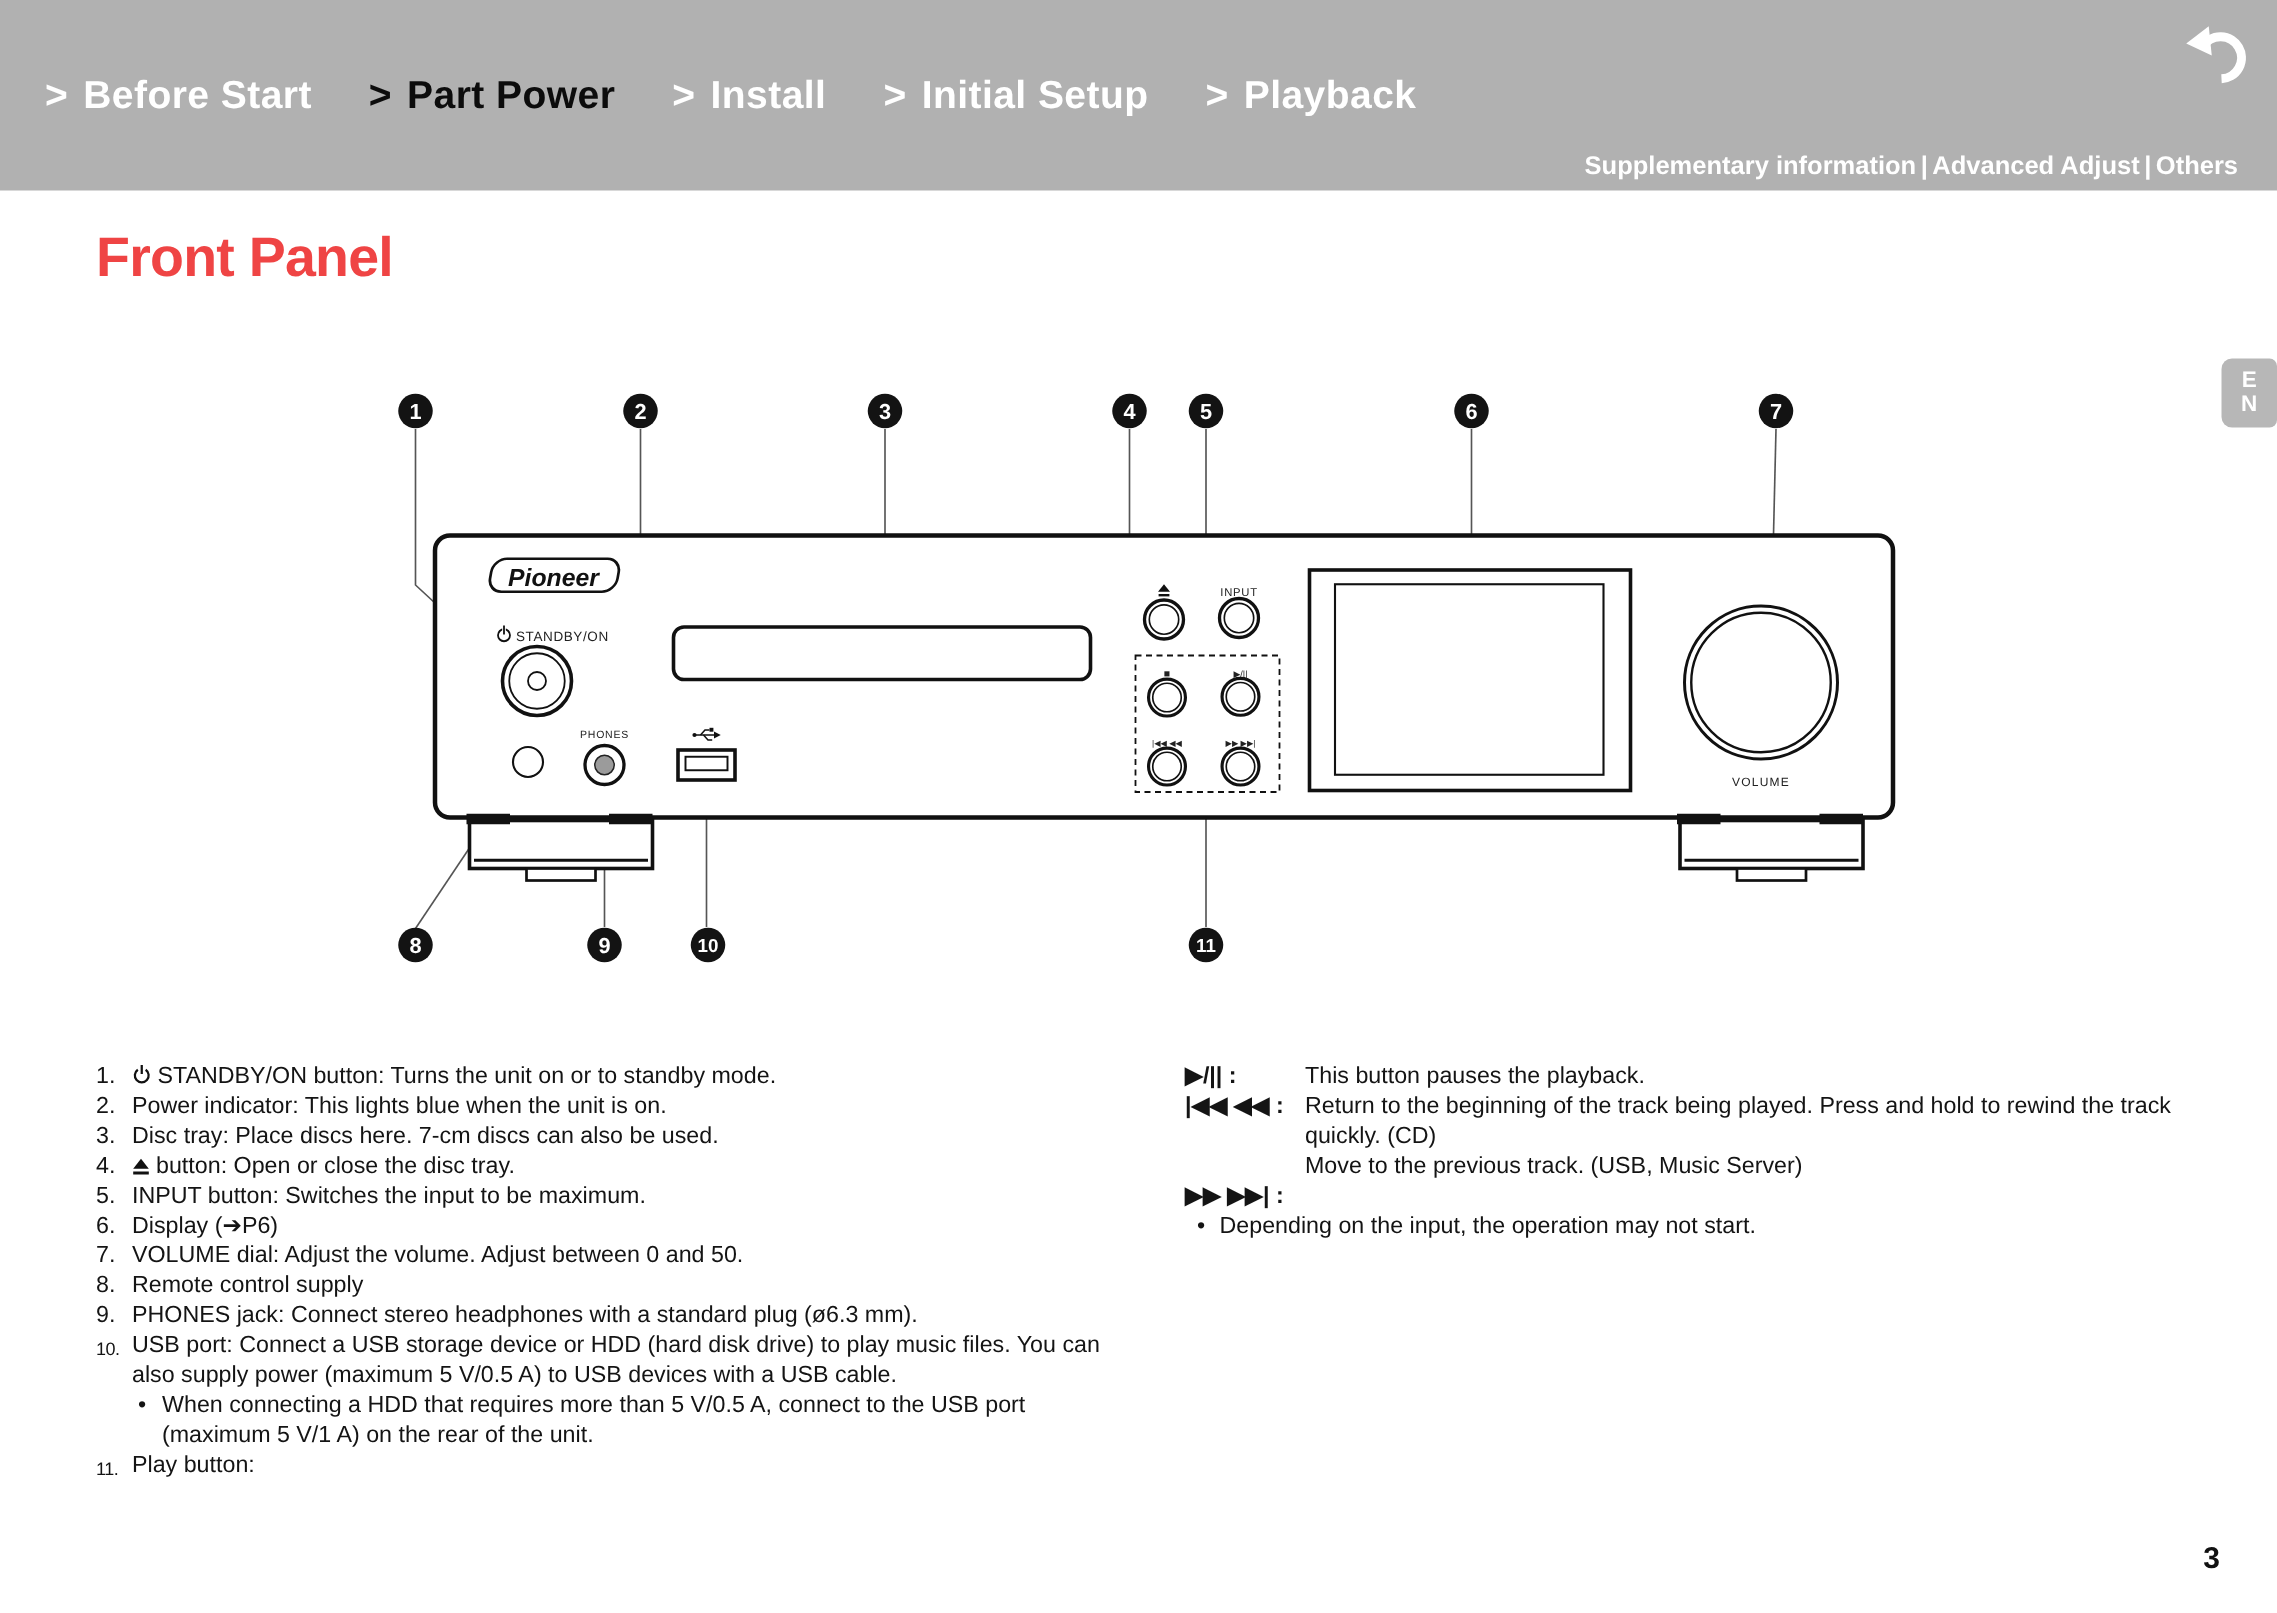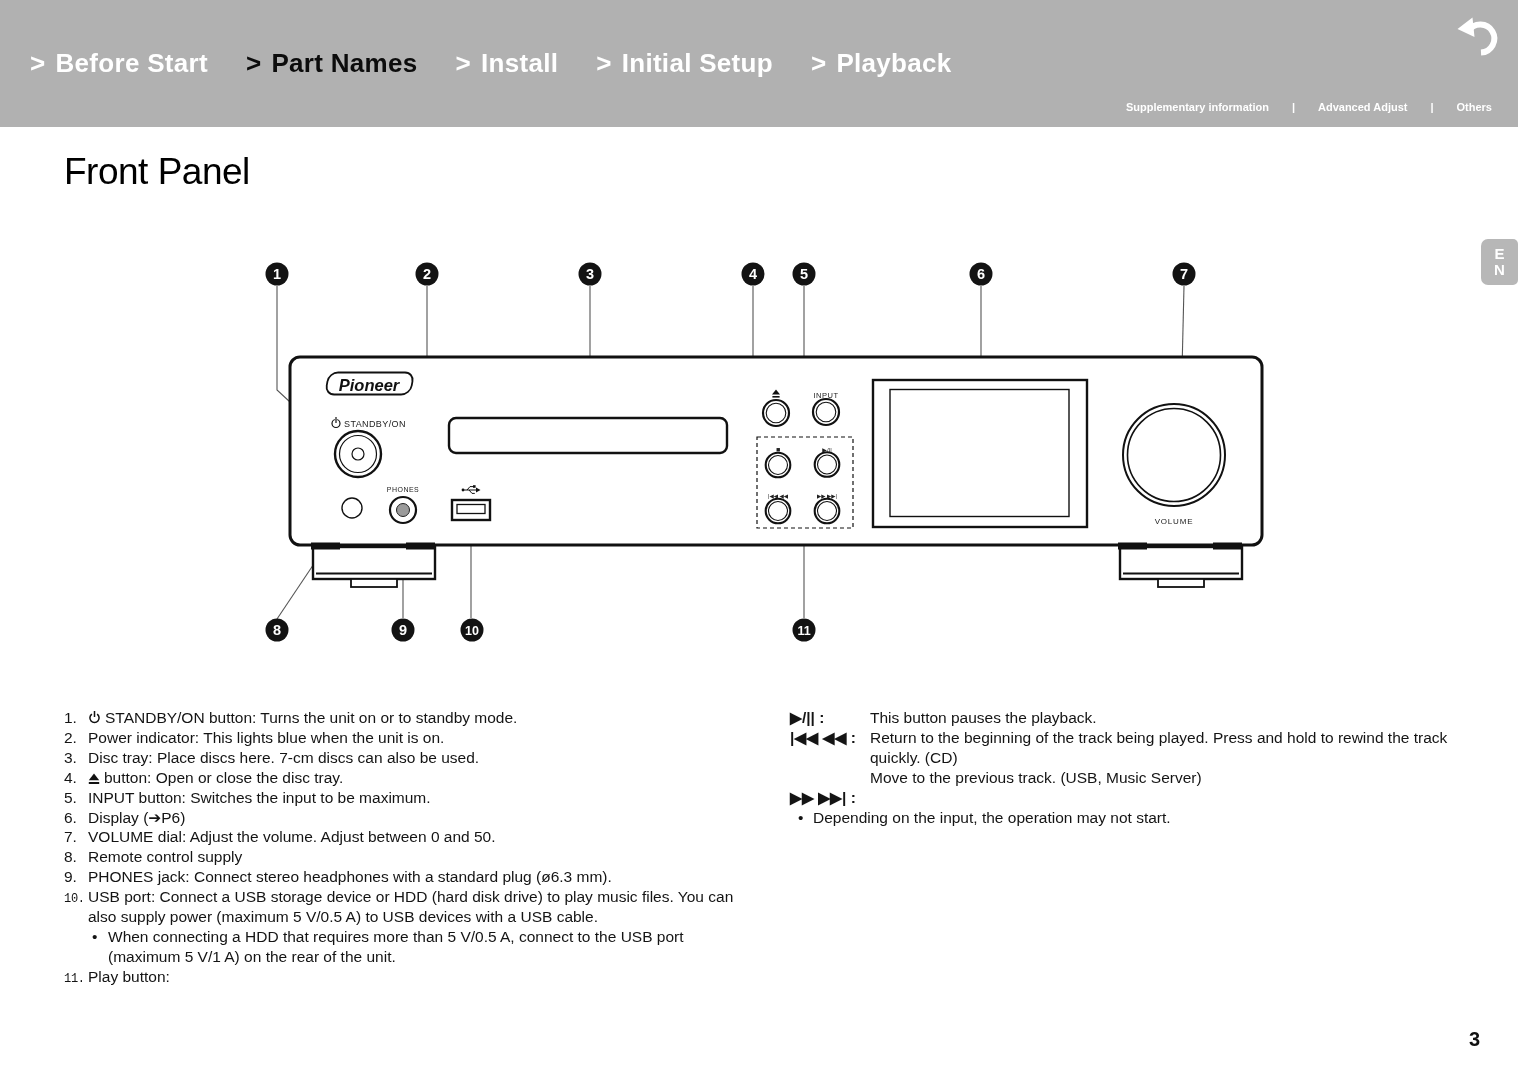--- a/index.html
+++ b/index.html
@@ -4,60 +4,60 @@
 <style>
   html,body{margin:0;padding:0;}
   body{width:1518px;height:1075px;position:relative;background:#fff;
        font-family:"Liberation Sans",sans-serif;color:#111;overflow:hidden;}
 
   
   .header{position:absolute;left:0;top:0;width:1518px;height:127px;background:#b1b1b1;}
   .nav{position:absolute;left:30px;top:48px;display:flex;gap:38px;white-space:nowrap;}
   .nav-item{display:flex;gap:10px;font-size:26px;font-weight:bold;color:#fff;letter-spacing:.3px;cursor:pointer;}
   .nav-item.active{color:#0c0c0c;}
-  .subnav{position:absolute;right:26px;top:101px;display:flex;gap:23px;font-size:11px;font-weight:bold;color:#fff;white-space:nowrap;}
+  .subnav{position:absolute;right:26px;top:101px;display:flex;gap:3px;font-size:17px;font-weight:bold;color:#fff;white-space:nowrap;}
   .subnav .sep{color:#fff;}
   .back-btn{position:absolute;right:17px;top:12px;width:46px;height:46px;cursor:pointer;}
 
   
-  .page-title{position:absolute;left:64px;top:151px;font-size:37px;letter-spacing:-.5px;color:#000000;}
+  .page-title{position:absolute;left:64px;top:151px;font-size:37px;letter-spacing:-.5px;color:#ef4444;font-weight:bold;}
   .en-tab{position:absolute;right:0;top:239px;width:37px;height:46px;background:#b7b7b7;
           border-radius:7px 5px 5px 7px;color:#fff;font-weight:bold;font-size:15px;
           display:flex;flex-direction:column;align-items:center;justify-content:center;line-height:16px;}
   .page-num{position:absolute;right:38px;top:1028px;font-size:20px;font-weight:bold;color:#111;}
 
   
   .diagram{position:absolute;left:0;top:0;width:1518px;height:700px;}
   svg text{font-family:"Liberation Sans",sans-serif;}
 
   
   .legend{position:absolute;top:708px;font-size:15.5px;line-height:19.9px;color:#141414;}
   .legend-left{left:64px;width:678px;}
   .legend-right{left:790px;width:690px;}
   .li{display:grid;grid-template-columns:24px 1fr;}
   .li .num{text-align:left;}
-  .li .num.num-sm{font-size:12px;letter-spacing:-.3px;padding-top:3px;font-family:Liberation Mono, monospace;}
+  .li .num.num-sm{font-size:12px;letter-spacing:-.3px;padding-top:3px;}
   .bullet-row{display:grid;grid-template-columns:16px 1fr;margin-left:4px;}
   .icon-inline{display:inline-block;vertical-align:-2px;margin-right:4px;}
   .entry{display:grid;grid-template-columns:80px 1fr;}
   .entry .sym{font-weight:bold;white-space:nowrap;}
   .note-row{display:grid;grid-template-columns:15px 1fr;margin-left:8px;}
 </style>
 </head>
 <body>
 
 <div class="header">
   <div class="nav">
     <div class="nav-item">
       <span>&gt;</span>
       <span>Before Start</span>
     </div>
     <div class="nav-item active">
       <span>&gt;</span>
-      <span>Part Names</span>
+      <span>Part Power</span>
     </div>
     <div class="nav-item">
       <span>&gt;</span>
       <span>Install</span>
     </div>
     <div class="nav-item">
       <span>&gt;</span>
       <span>Initial Setup</span>
     </div>
     <div class="nav-item">

